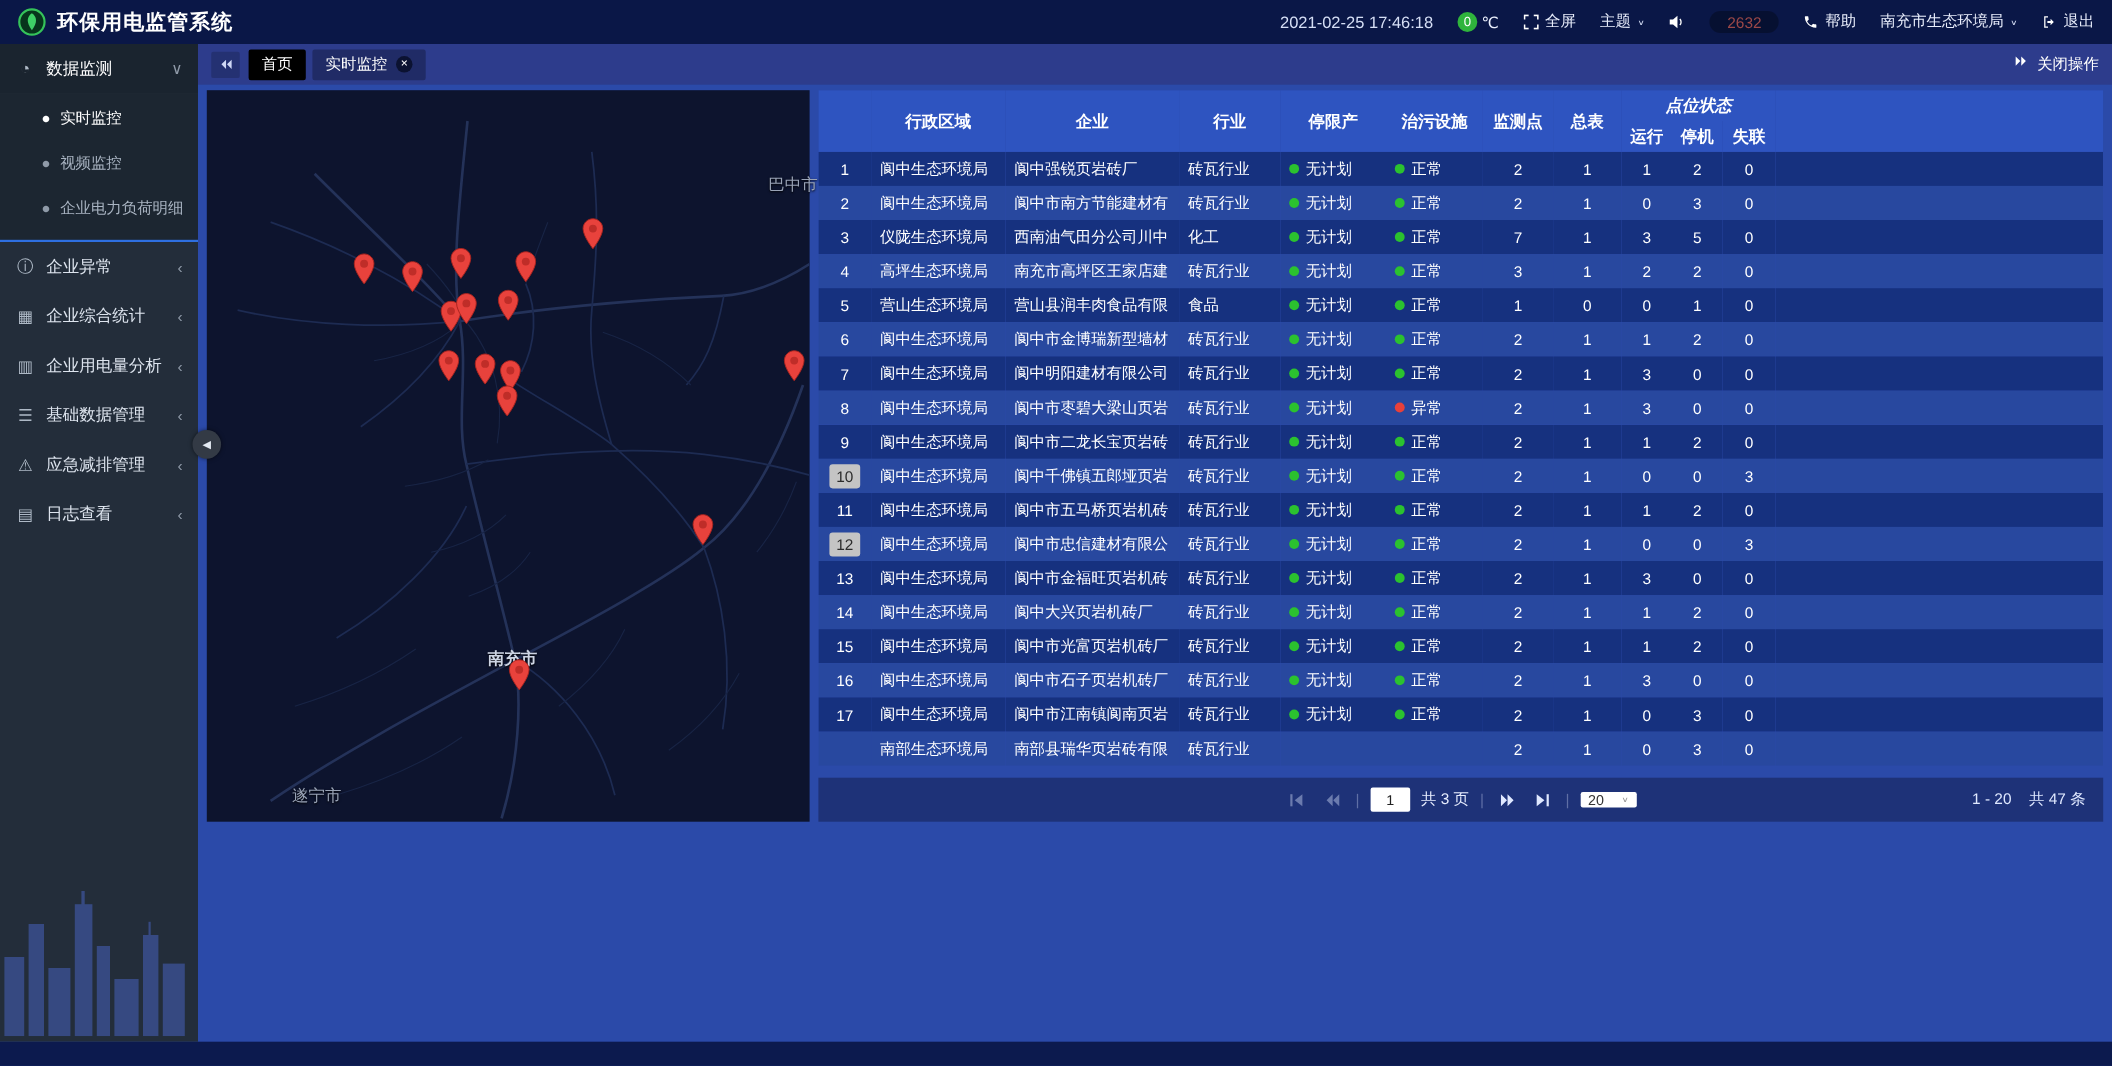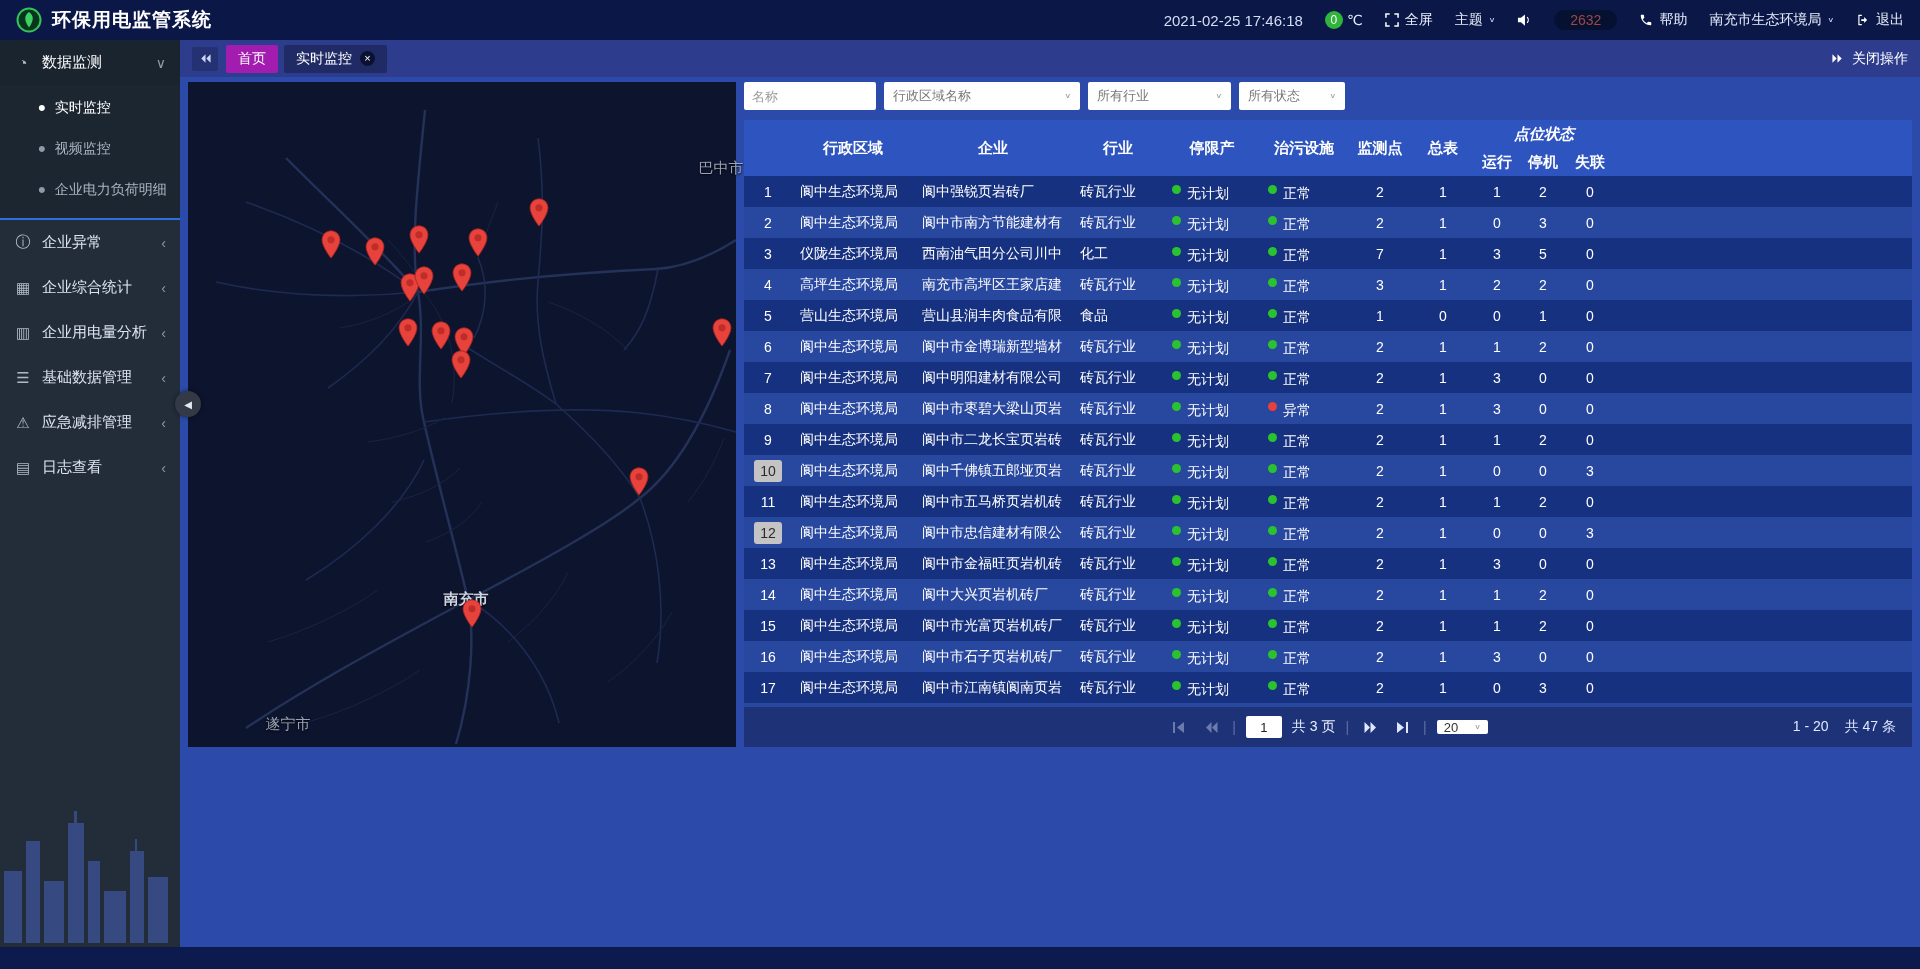--- a/index.html
+++ b/index.html
@@ -36,24 +36,24 @@
   .nav-child.active{color:#ffffff}
   .child-dot{font-size:22px;line-height:10px;color:#8f9aa8}
   .nav-child.active .child-dot{color:#fff}
   .skyline{position:absolute;bottom:0;left:0;pointer-events:none}
 
   
   .content{flex:1;display:flex;flex-direction:column;min-width:0}
   .tabbar{flex:0 0 37px;background:#2d3c8c;display:flex;align-items:center;padding:0 12px;gap:8px}
   .tab-scroll{width:26px;height:24px;display:flex;align-items:center;justify-content:center;background:rgba(0,0,0,.18);border-radius:2px;color:#cfd8f5;cursor:pointer}
   .tab-list{display:flex;gap:6px}
-  .tab{height:28px;display:flex;align-items:center;padding:0 12px;gap:8px;background:#a21caf;border-radius:2px;font-size:14px;color:#fff;cursor:pointer}
+  .tab{height:28px;display:flex;align-items:center;padding:0 12px;gap:8px;background:#000000;border-radius:2px;font-size:14px;color:#fff;cursor:pointer}
   .tab.active{background:#202b66}
   .tab-close{width:15px;height:15px;border-radius:50%;background:rgba(8,14,40,.85);display:flex;align-items:center;justify-content:center;font-size:11px;line-height:1;color:#fff;cursor:pointer}
-  .close-ops{margin-left:auto;display:flex;align-items:center;gap:8px;font-size:14px;color:#fff;cursor:pointer}
+  .close-ops{margin-left:auto;display:flex;align-items:flex-start;gap:8px;font-size:14px;color:#fff;cursor:pointer}
 
   .statsbar{flex:0 0 31px;background:#19296e;display:flex;align-items:center;padding:0 16px;gap:30px;font-size:14px;color:#dfe8ff}
   .stat b{font-weight:normal;color:#fff}
 
   .main{flex:1;display:flex;gap:8px;padding:5px 8px;min-height:0;position:relative}
 
   
   .map{flex:0 0 548px;width:548px;height:665px;background:#0d142e;position:relative}
   .roads{position:absolute;left:0;top:0}
   .map-label{position:absolute;transform:translate(-50%,-50%);color:#99a3b6;font-size:15px;text-shadow:0 1px 2px #000;white-space:nowrap}
@@ -73,21 +73,21 @@
   table{width:100%;border-collapse:collapse;table-layout:fixed;font-size:14px;color:#fff}
   thead tr{height:28px}
   thead th{background:#2e54c0;font-weight:bold;font-size:15px;padding:0;text-align:center}
   thead th.group-th{font-style:italic}
   tbody tr{height:31px}
   tbody tr:nth-child(odd){background:#16317f}
   tbody tr:nth-child(even){background:#28489f}
   tbody td{padding:0 6px;white-space:nowrap;overflow:hidden}
   .cell-c{text-align:center}
   .cell-l{text-align:left;padding-left:8px}
-  .status{display:inline-flex;gap:6px}
+  .status{display:inline-flex;align-items:center;gap:6px}
   .dot-s{width:9px;height:9px;border-radius:50%;display:inline-block;flex:0 0 9px}
   .dot-ok{background:#2bc22f}
   .dot-err{background:#e8403a}
   .idx-badge{display:inline-block;min-width:28px;padding:3px 4px;border-radius:3px}
   tr.selected .idx-badge{background:#c4c4c4;color:#2b2b2b}
 
   .pager{flex:0 0 40px;background:#1e3278;display:flex;align-items:center;justify-content:center;gap:10px;color:#e8eeff;font-size:14px;position:relative;padding:0 14px}
   .pg-btn{width:22px;height:22px;display:flex;align-items:center;justify-content:center;cursor:pointer;color:#dfe8ff}
   .pg-btn.disabled{opacity:.4;cursor:default}
   .pg-sep{color:#5f6fa5}
@@ -363,35 +363,20 @@
                 <circle cx="12" cy="11.5" r="4.2" fill="#bf2d28"></circle>
               </svg></div>
             <div class="pin" style="left: 284px; top: 546px;"><svg viewBox="0 0 24 34" width="21" height="29">
                 <path d="M12 1 C6.2 1 1.5 5.7 1.5 11.5 C1.5 19.8 12 33 12 33 C12 33 22.5 19.8 22.5 11.5 C22.5 5.7 17.8 1 12 1 Z" fill="#e8423c" stroke="#a8241f" stroke-width="1"></path>
                 <circle cx="12" cy="11.5" r="4.2" fill="#bf2d28"></circle>
               </svg></div>
           </div>
 
         <div class="panel">
 
-          <div class="filters">
-            <input class="f-input" placeholder="名称" style="">
-            <div class="f-select" style="width:196px">
-              <span>行政区域名称</span>
-              <span class="sel-caret">∨</span>
-            </div>
-            <div class="f-select" style="width:143px">
-              <span>所有行业</span>
-              <span class="sel-caret">∨</span>
-            </div>
-            <div class="f-select" style="width:106px">
-              <span>所有状态</span>
-              <span class="sel-caret">∨</span>
-            </div>
-          </div>
 
           <div class="table-wrap">
             <table>
               <colgroup>
                 <col style="width:48px">
                   <col style="width:122px">
                   <col style="width:158px">
                   <col style="width:92px">
                 <col style="width:96px">
                   <col style="width:88px">

